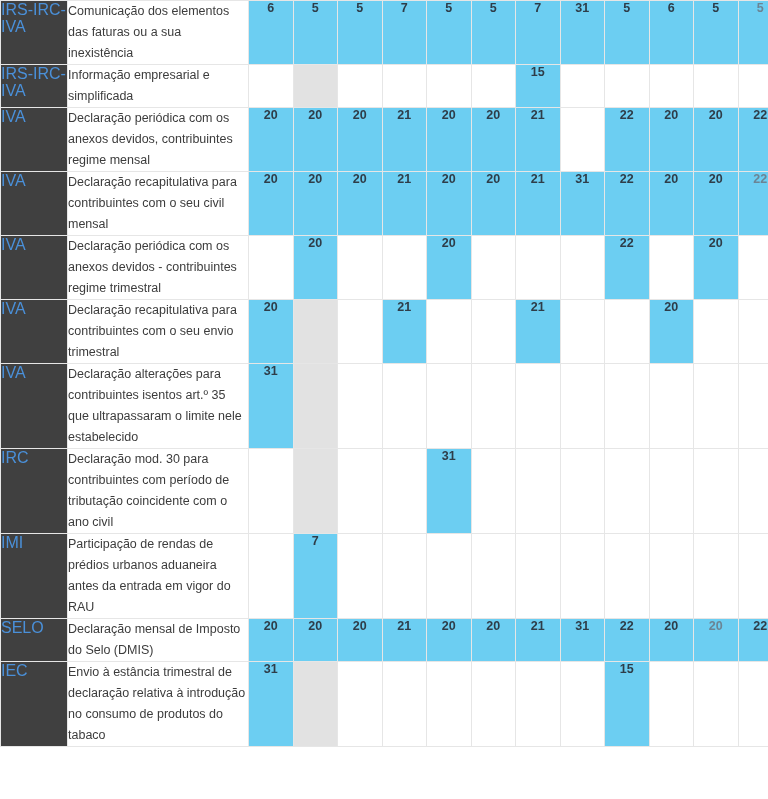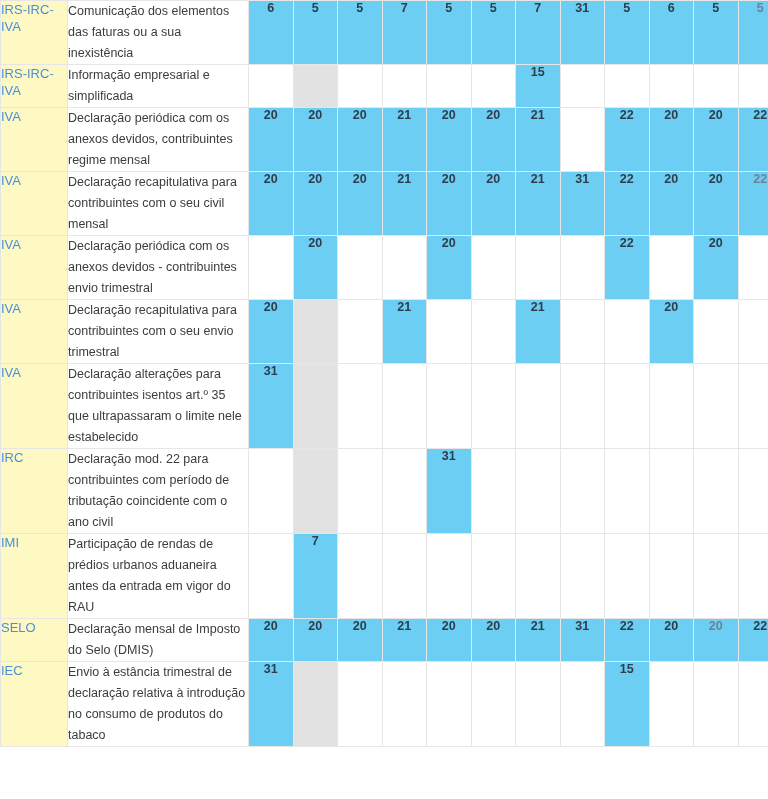--- a/index.html
+++ b/index.html
@@ -20,27 +20,27 @@
   }
   #calendar-table td {
     border: 1px solid #e6e6e6;
     padding: 0;
     vertical-align: top;
   }
   
   td.tax-code {
     width: 66px;
     padding: 14px 0 14px 8px;
-    font-size: 13px;
+    font-size: 16px;
     line-height: 17px;
     color: #4a90d9;
     vertical-align: top;
     white-space: normal;
     word-break: break-word;
-    background: #fef9c3;
+    background: #404040;
   }
   td.tax-code .code-link {
     color: #4a90d9;
     text-decoration: none;
     cursor: pointer;
     display: inline-block;
   }
   
   td.obligation {
     width: 180px;
@@ -236,21 +236,21 @@
         </td>
         <td class="daycell filled">
           <span class="daynum">20</span>
         </td>
         <td class="daycell filled muted">
           <span class="daynum">22</span>
         </td>
       </tr>
       <tr>
         <td class="tax-code"><span class="code-link">IVA</span></td>
-        <td class="obligation">Declaração periódica com os anexos devidos - contribuintes envio trimestral</td>
+        <td class="obligation">Declaração periódica com os anexos devidos - contribuintes regime trimestral</td>
         <td class="daycell">
           <span class="daynum"></span>
         </td>
         <td class="daycell filled">
           <span class="daynum">20</span>
         </td>
         <td class="daycell">
           <span class="daynum"></span>
         </td>
         <td class="daycell">
@@ -356,21 +356,21 @@
         </td>
         <td class="daycell">
           <span class="daynum"></span>
         </td>
         <td class="daycell">
           <span class="daynum"></span>
         </td>
       </tr>
       <tr>
         <td class="tax-code"><span class="code-link">IRC</span></td>
-        <td class="obligation">Declaração mod. 22 para contribuintes com período de tributação coincidente com o ano civil</td>
+        <td class="obligation">Declaração mod. 30 para contribuintes com período de tributação coincidente com o ano civil</td>
         <td class="daycell">
           <span class="daynum"></span>
         </td>
         <td class="daycell grey">
           <span class="daynum"></span>
         </td>
         <td class="daycell">
           <span class="daynum"></span>
         </td>
         <td class="daycell">

